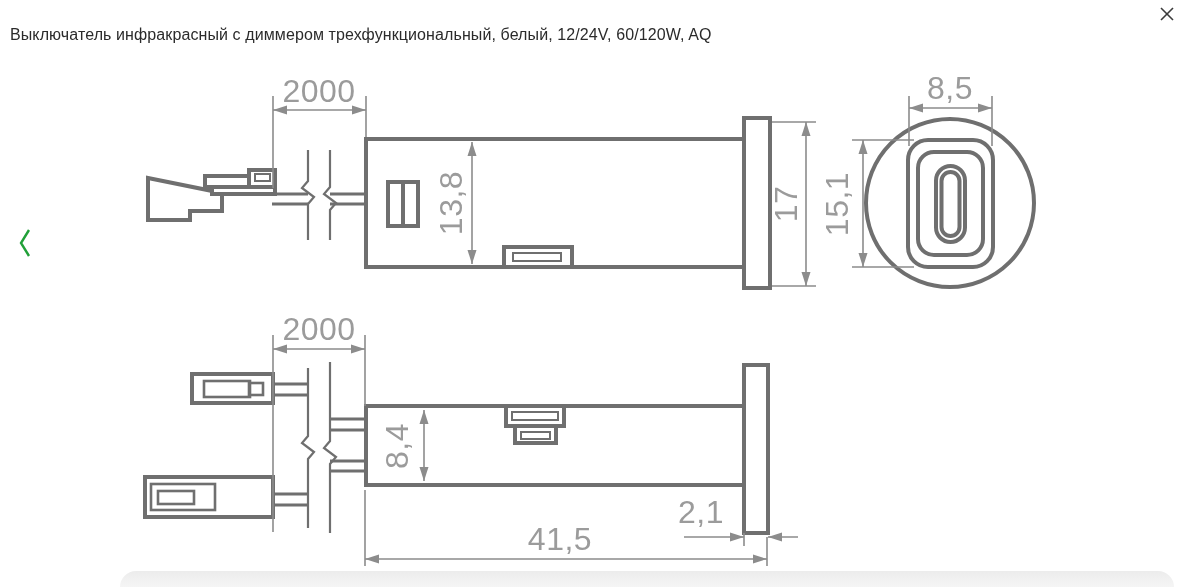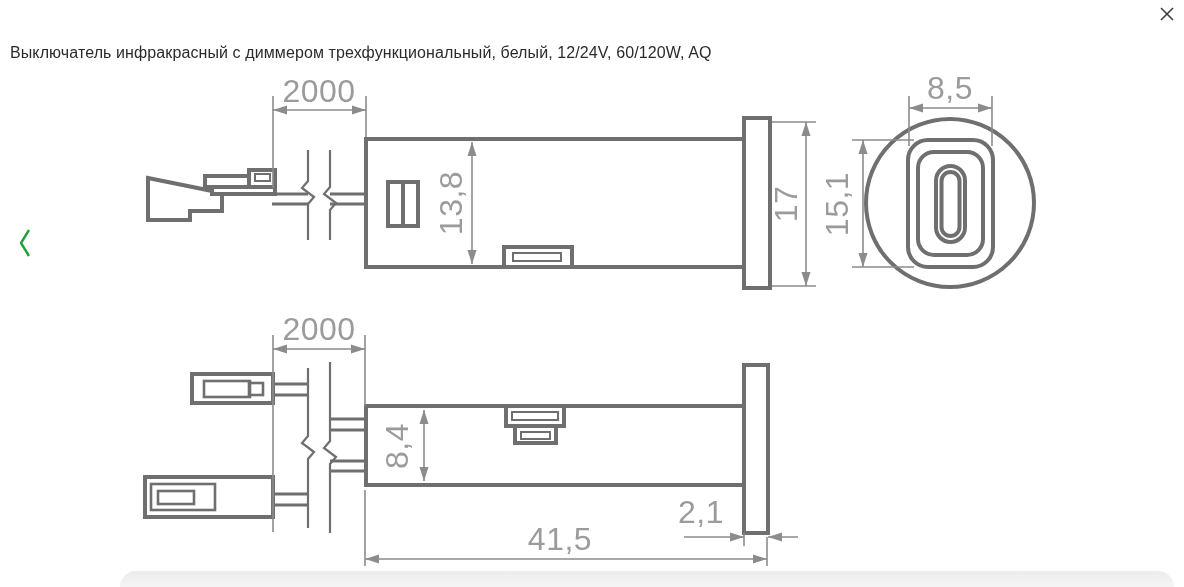--- a/index.html
+++ b/index.html
@@ -2,21 +2,21 @@
 <html><head>
 <meta charset="utf-8">
 <style>
   html,body{margin:0;padding:0;}
   body{
     width:1184px;height:587px;overflow:hidden;background:#ffffff;
     font-family:"Liberation Sans", sans-serif;position:relative;
   }
   .stage{position:absolute;inset:0;}
   .title{
-    position:absolute;left:10px;top:44px;width:900px;
+    position:absolute;left:10px;top:26px;width:900px;
     font-size:16px;font-weight:500;color:#2b2b2b;letter-spacing:.1px;
   }
   .close-btn{
     position:absolute;top:2px;right:5px;width:24px;height:24px;
     background:none;border:none;padding:2px;cursor:pointer;
   }
   .prev-btn{
     position:absolute;left:14px;top:226px;width:22px;height:36px;
     background:none;border:none;padding:0;cursor:pointer;
   }

